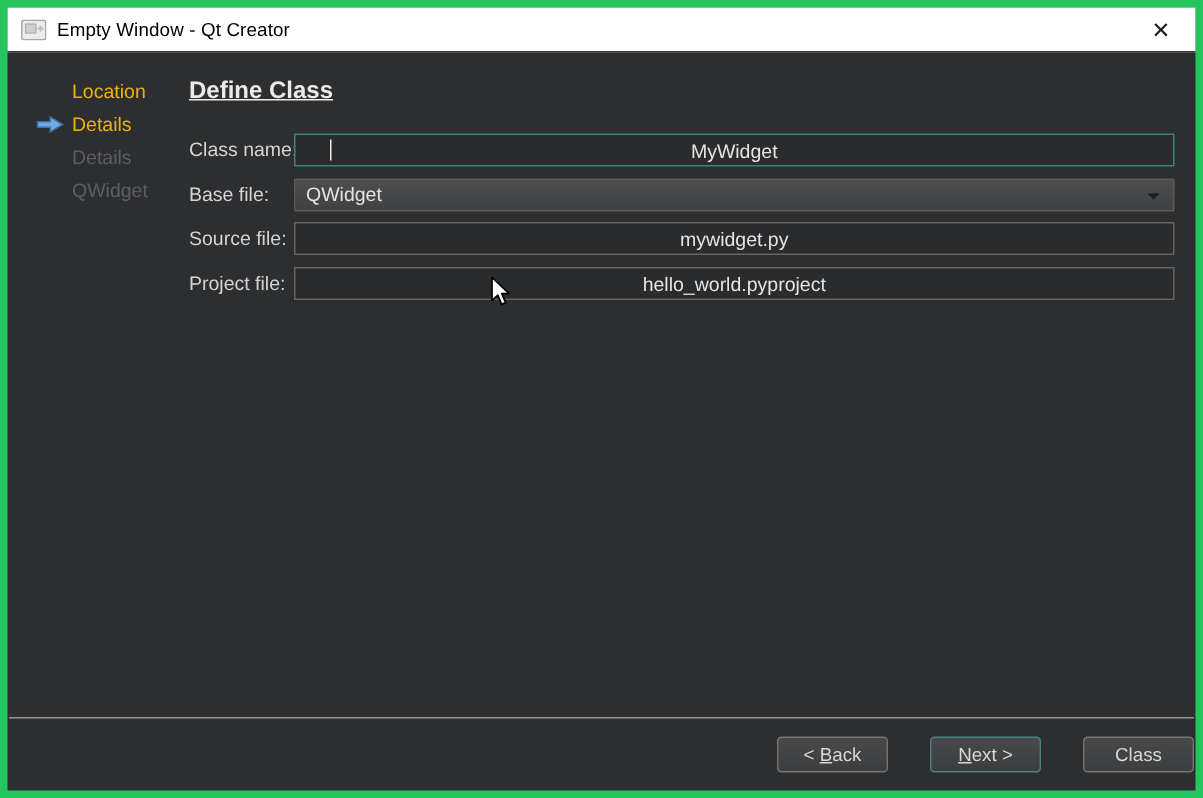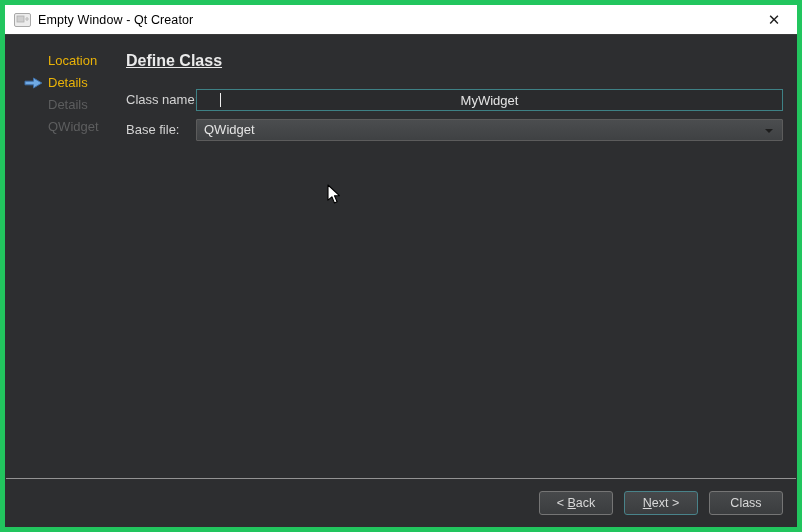--- a/index.html
+++ b/index.html
@@ -94,30 +94,29 @@
     border-right:4px solid transparent;
     border-top:4px solid #1d1d1d;
   }
 
   
   .footer {
     position:absolute; left:1px; right:1px; bottom:1px; height:48px;
     background:#2d2e30;
     border-top:1px solid #939393;
     display:flex; align-items:center; justify-content:flex-end;
-    padding-right:13px;
   }
   .btn {
     width:74px; height:24px;
     background:linear-gradient(#47494b,#3b3d3f);
     border:1px solid #757575; border-radius:3px;
     color:#d8d8d8; font-size:12.5px; font-family:"Liberation Sans",sans-serif;
     cursor:default;
   }
-  .btn + .btn { margin-left:11px; }
+  .btn + .btn { margin-left:28px; }
   .btn.default { border-color:#49838a; }
   .u { text-decoration:underline; }
 
   
   .mouse-cursor { position:absolute; left:322px; top:179px; width:14px; height:21px; pointer-events:none; }
 </style>
 </head>
 <body>
 
 <div class="window">
@@ -168,21 +167,33 @@
       <div class="field-row row-1">
         <span class="field-label">Base file:</span>
         <div class="field-widget">
           <div class="combo">
             <span>QWidget</span>
             <span class="dropdown-arrow"></span>
           </div>
         </div>
       </div>
 
-
+      <div class="field-row row-2">
+        <span class="field-label">Source file:</span>
+        <div class="field-widget">
+          <input class="text-input" type="text" value="mywidget.py" style="">
+        </div>
+      </div>
+
+      <div class="field-row row-3">
+        <span class="field-label">Project file:</span>
+        <div class="field-widget">
+          <input class="text-input" type="text" value="hello_world.pyproject" style="">
+        </div>
+      </div>
     </div>
   </div>
 
   <div class="footer">
     <button class="btn"><span>&lt; </span><span class="u">B</span><span>ack</span></button>
     <button class="btn default"><span></span><span class="u">N</span><span>ext &gt;</span></button>
     <button class="btn"><span>Class</span></button>
   </div>
 
   <svg class="mouse-cursor" viewBox="0 0 14 21">

